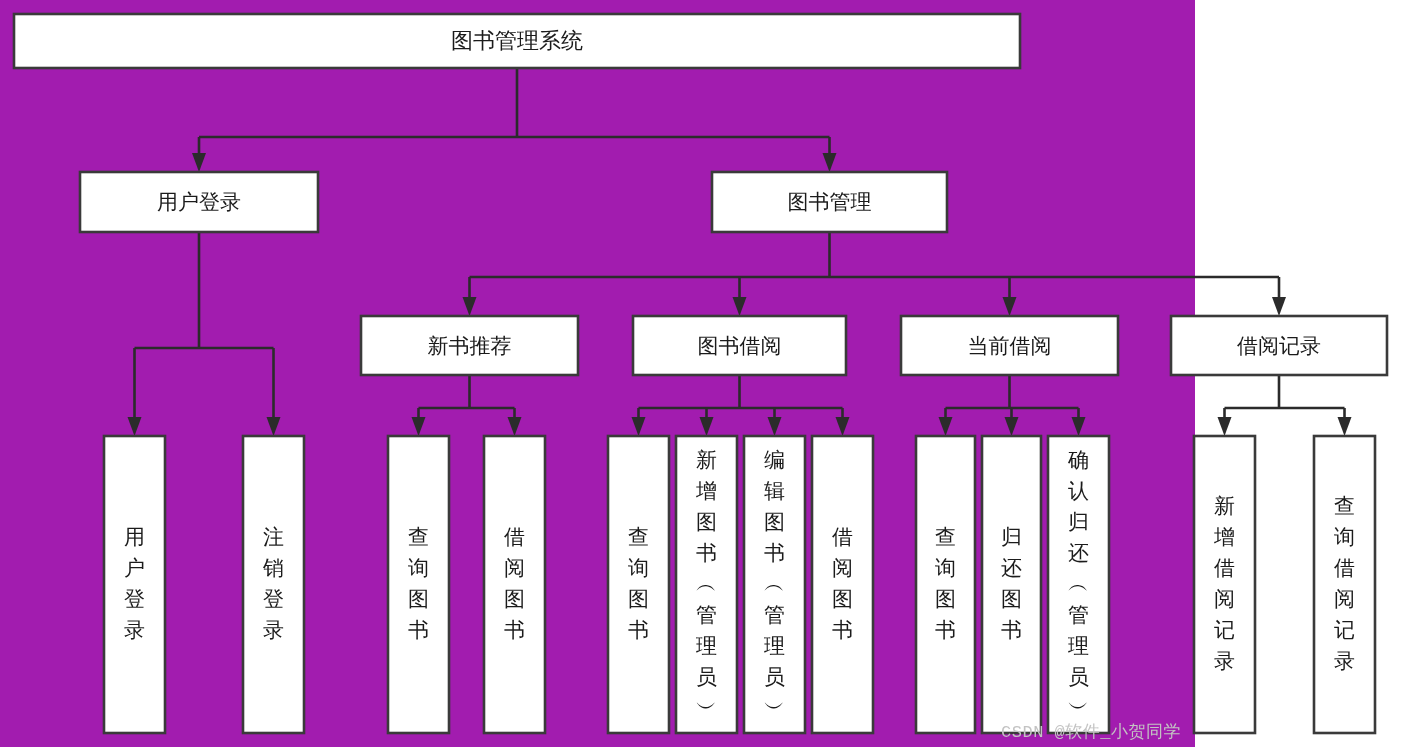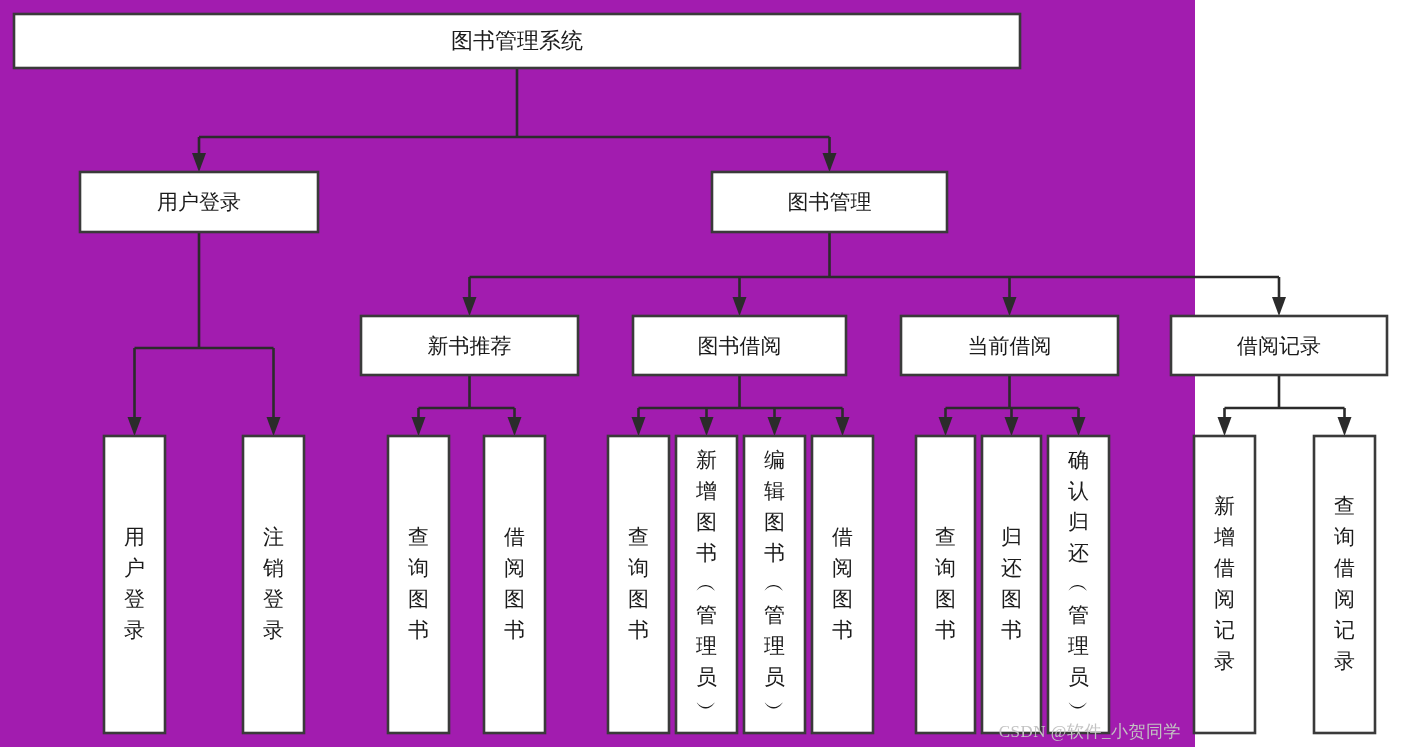--- a/index.html
+++ b/index.html
@@ -59,21 +59,21 @@
     font-size: 21px;
     text-anchor: middle;
     dominant-baseline: middle;
   }
   .watermark {
     position: absolute;
     right: 14px;
     bottom: 4px;
     color: #c3c3c3;
     font-size: 17px;
-    font-family: Liberation Serif, serif;
+    font-family: Liberation Mono, monospace;
     letter-spacing: 0.5px;
     white-space: nowrap;
     pointer-events: none;
   }
 </style>
 </head>
 <body>
 
 <div id="diagram-root">
   <svg id="diagram-svg" viewBox="0 0 1405 747" xmlns="http://www.w3.org/2000/svg">

